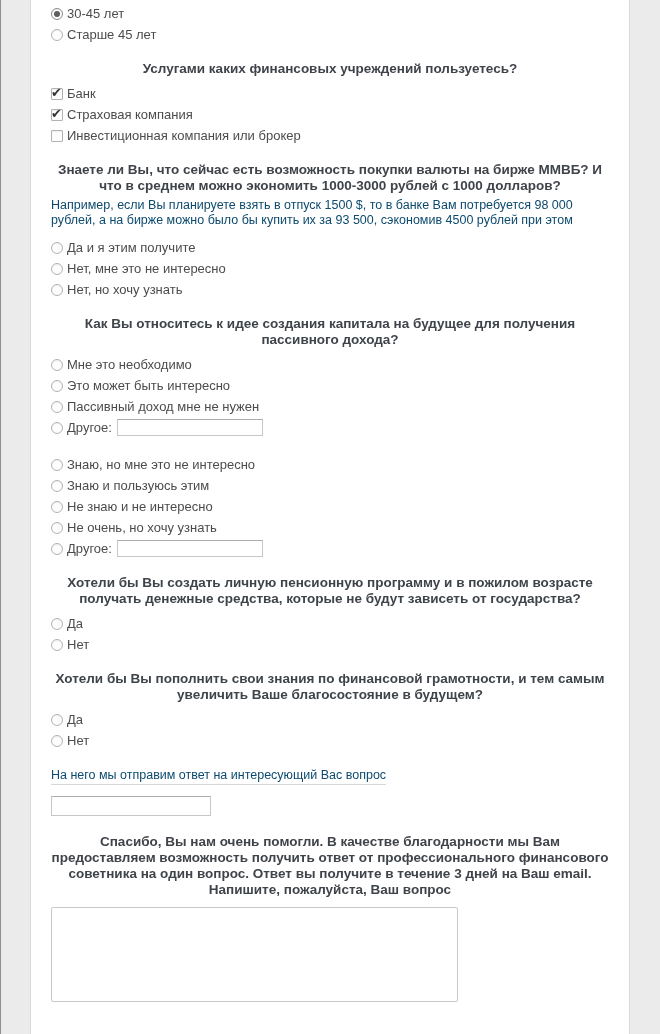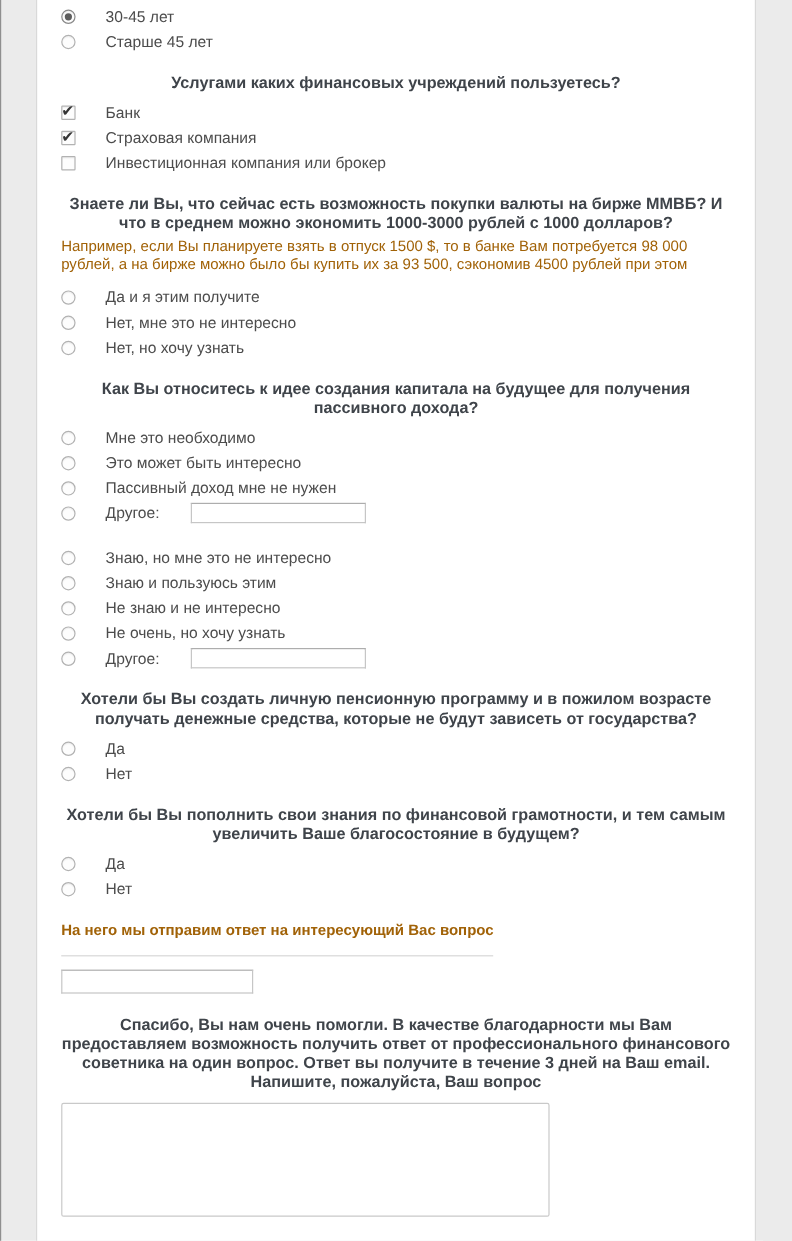--- a/index.html
+++ b/index.html
@@ -25,28 +25,28 @@
     font-size: 13.5px;
     line-height: 16px;
     color: #3f444a;
     margin: 0 0 6px 0;
     max-width: 558px;
     text-align: center;
   }
   .q-help {
     font-size: 12.5px;
     line-height: 15px;
-    color: #a16207;
+    color: #0c4a6e;
     margin: -2px 0 9px 0;
     max-width: 558px;
   }
-  .q-help.underlined { border-bottom: 1px solid #d8d8d8; display: inline-block; padding-bottom: 13px; margin-bottom: 6px; font-weight: bold; }
+  .q-help.underlined { border-bottom: 1px solid #d8d8d8; display: inline-block; padding-bottom: 1px; margin-bottom: 6px; }
   .opt {
     display: flex; align-items: center;
-    min-height: 21px; gap: 25px;
+    min-height: 21px; gap: 4px;
     cursor: default;
   }
   .opt-label { color: #4c4c4c; line-height: 17px; }
   .radio {
     flex: 0 0 auto;
     width: 12px; height: 12px;
     border: 1px solid #b2b2b2; border-radius: 50%;
     background: #fdfdfd; position: relative;
     box-shadow: inset 0 1px 1px rgba(0,0,0,0.06);
   }

